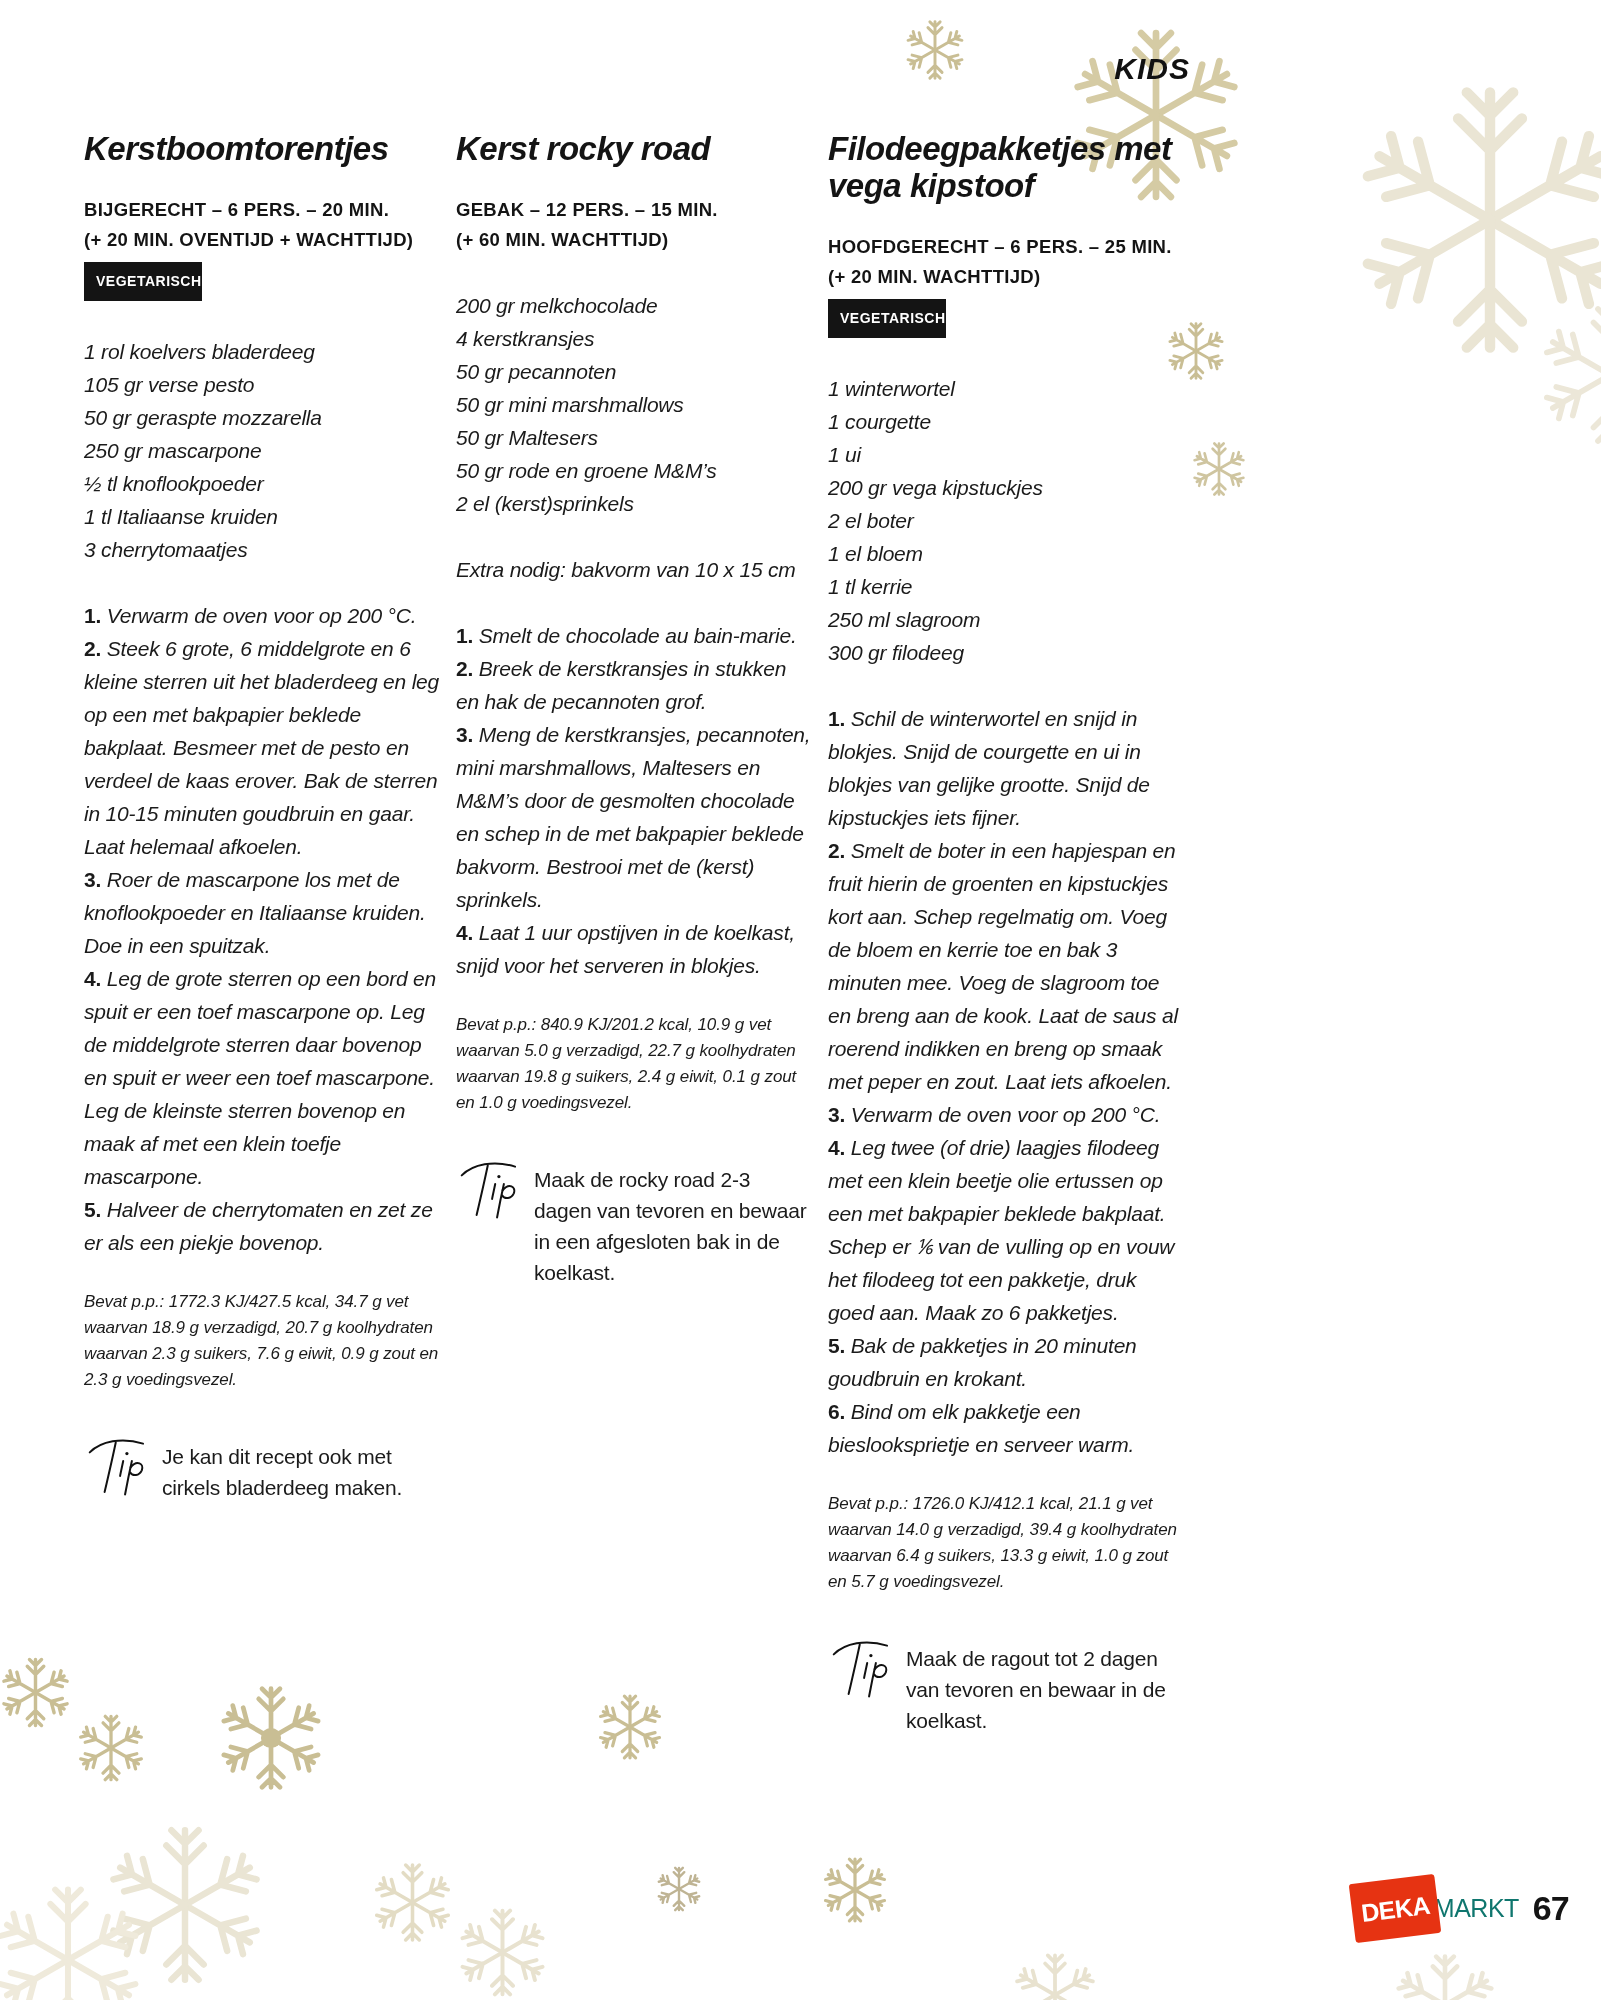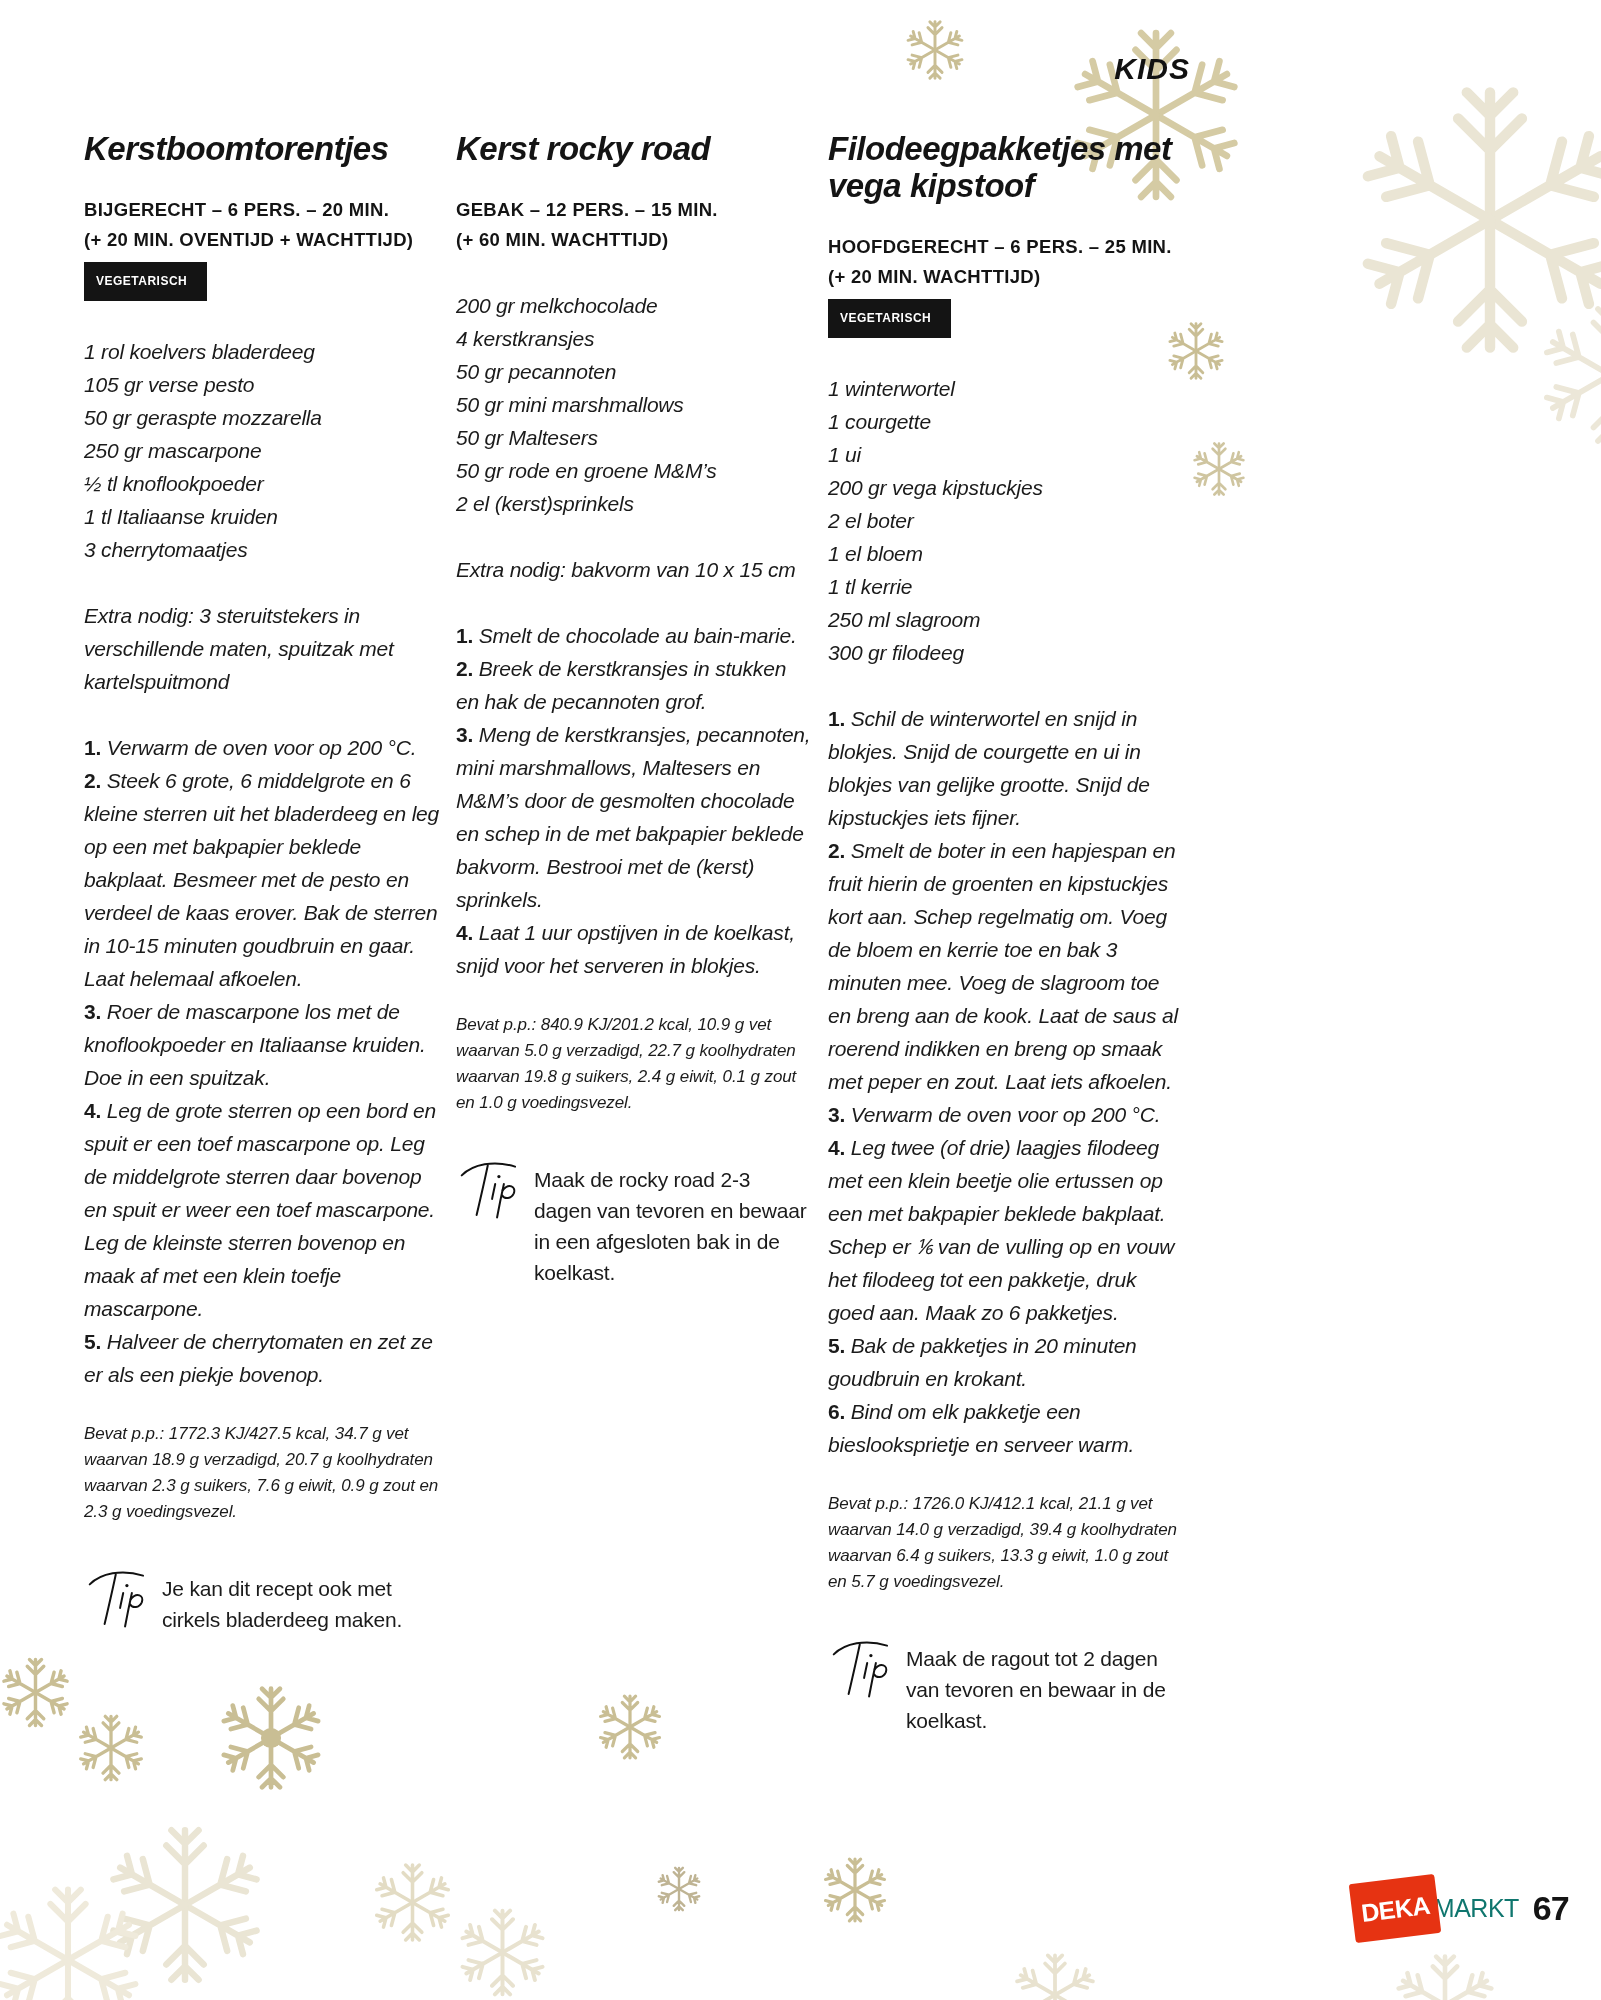--- a/index.html
+++ b/index.html
@@ -33,22 +33,22 @@
     font-size:33px;line-height:37px;font-weight:bold;font-style:italic;
     letter-spacing:-0.5px;color:#141414;margin:0 0 28px 0;
   }
   .r-meta{
     font-size:18.5px;line-height:30px;font-weight:bold;
     letter-spacing:0.3px;color:#141414;
   }
   .r-badge{
     display:inline-block;margin-top:7px;
     background:#141414;color:#ffffff;
-    font-size:12px;font-weight:bold;letter-spacing:0.5px;
-    padding:4px 20px 5px 12px;
+    font-size:14px;font-weight:bold;letter-spacing:0.5px;
+    padding:4px 0 5px 12px;
   }
   .r-ingredients{margin-top:34px;}
   .r-ingredients p{margin:0;font-size:21px;line-height:33px;font-style:italic;letter-spacing:-0.2px;}
   .r-extra{margin-top:33px;font-size:21px;line-height:33px;font-style:italic;letter-spacing:-0.2px;}
   .r-steps{margin-top:33px;}
   .r-steps p{margin:0;font-size:21px;line-height:33px;font-style:italic;letter-spacing:-0.2px;}
   .r-steps .n{font-style:normal;font-weight:bold;}
   .r-nutrition{margin-top:30px;font-size:17px;line-height:26px;font-style:italic;letter-spacing:-0.1px;}
   .r-tip{margin-top:48px;display:flex;align-items:flex-start;gap:12px;}
   .tip-script{flex:0 0 auto;margin-top:-6px;}
@@ -180,21 +180,20 @@
     </div>
     <div class="r-ingredients">
           <p>1 rol koelvers bladerdeeg</p>
           <p>105 gr verse pesto</p>
           <p>50 gr geraspte mozzarella</p>
           <p>250 gr mascarpone</p>
           <p>½ tl knoflookpoeder</p>
           <p>1 tl Italiaanse kruiden</p>
           <p>3 cherrytomaatjes</p>
         </div>
-    <div class="r-extra">Extra nodig: 3 steruitstekers in verschillende maten, spuitzak met kartelspuitmond</div>
     <div class="r-steps">
           <p><strong class="n">1. </strong>Verwarm de oven voor op 200 °C.</p>
           <p><strong class="n">2. </strong>Steek 6 grote, 6 middelgrote en 6 kleine sterren uit het bladerdeeg en leg op een met bakpapier beklede bakplaat. Besmeer met de pesto en verdeel de kaas erover. Bak de sterren in 10-15 minuten goudbruin en gaar. Laat helemaal afkoelen.</p>
           <p><strong class="n">3. </strong>Roer de mascarpone los met de knoflookpoeder en Italiaanse kruiden. Doe in een spuitzak.</p>
           <p><strong class="n">4. </strong>Leg de grote sterren op een bord en spuit er een toef mascarpone op. Leg de middelgrote sterren daar bovenop en spuit er weer een toef mascarpone. Leg de kleinste sterren bovenop en maak af met een klein toefje mascarpone.</p>
           <p><strong class="n">5. </strong>Halveer de cherrytomaten en zet ze er als een piekje bovenop.</p>
         </div>
     <div class="r-nutrition">Bevat p.p.: 1772.3 KJ/427.5 kcal, 34.7 g vet waarvan 18.9 g verzadigd, 20.7 g koolhydraten waarvan 2.3 g suikers, 7.6 g eiwit, 0.9 g zout en 2.3 g voedingsvezel.</div>
     <div class="r-tip">
       <svg class="tip-script" width="66" height="62" viewBox="0 0 100 100" role="img" aria-label="Tip">

